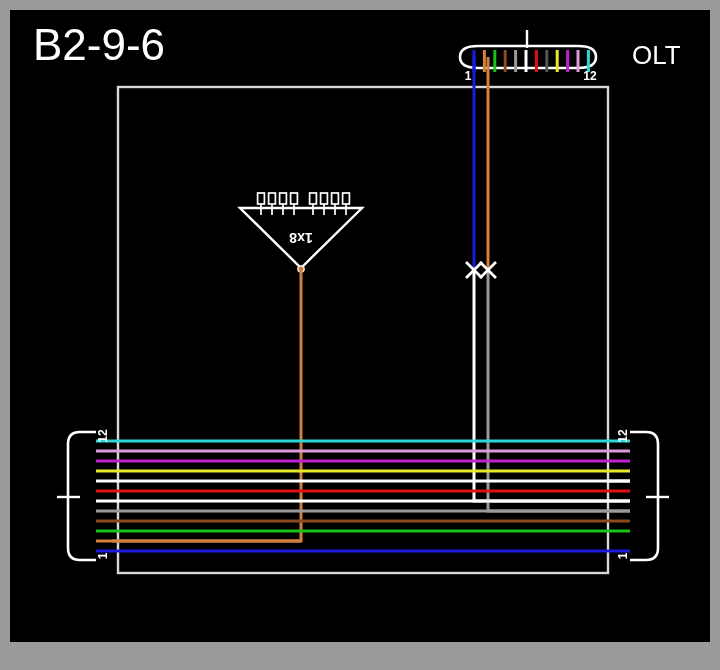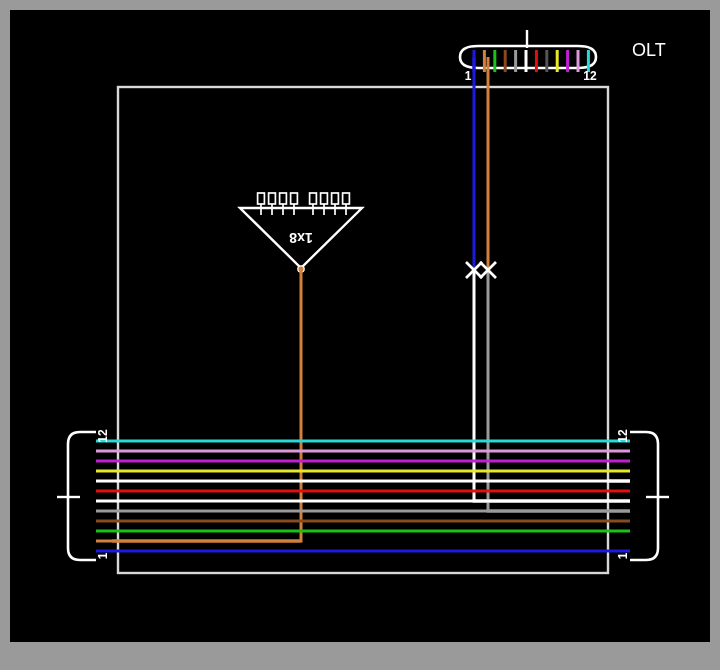--- a/index.html
+++ b/index.html
@@ -1,21 +1,21 @@
 <!DOCTYPE html>
 <html><head>
 <meta charset="utf-8">
 <style>
   html,body{margin:0;padding:0;background:#9a9a9a;}
   body{font-family:"Liberation Sans",sans-serif;}
   #stage{position:relative;width:720px;height:670px;background:#0a0a0a;overflow:hidden;}
   #canvas{position:absolute;left:0;top:0;width:720px;height:670px;}
   .ttl{position:absolute;color:#ffffff;font-family:"Liberation Sans",sans-serif;}
   #title{left:33px;top:20px;font-size:44px;letter-spacing:0px;}
-  #oltlbl{left:632px;top:40px;font-size:18px;}
+  #oltlbl{left:632px;top:40px;font-size:26px;}
 </style>
 </head>
 <body>
 
 <div id="stage">
 
   <svg id="canvas" viewBox="0 0 720 670">
     <g id="g-bg">
       <rect x="0" y="0" width="720" height="670" fill="#9a9a9a"></rect>
       <rect x="10" y="10" width="700" height="632" fill="#000000"></rect>
@@ -113,14 +113,15 @@
     </g>
 
     <g id="g-rightconn">
       <path d="M 630 432 L 646 432 Q 658 432 658 444 L 658 548 Q 658 560 646 560 L 630 560" fill="none" stroke="#ffffff" stroke-width="2.6"></path>
       <line x1="646" y1="497" x2="669" y2="497" stroke="#ffffff" stroke-width="2.4"></line>
       <text x="623" y="440" fill="#ffffff" font-size="12" font-weight="bold" font-family="Liberation Sans, sans-serif" text-anchor="middle" transform="rotate(-90 623 436)">12</text>
       <text x="623" y="560" fill="#ffffff" font-size="12" font-weight="bold" font-family="Liberation Sans, sans-serif" text-anchor="middle" transform="rotate(-90 623 556)">1</text>
     </g>
   </svg>
 
+  <div id="title" class="ttl">B2-9-6</div>
   <div id="oltlbl" class="ttl">OLT</div>
 </div>
 
 </body></html>

